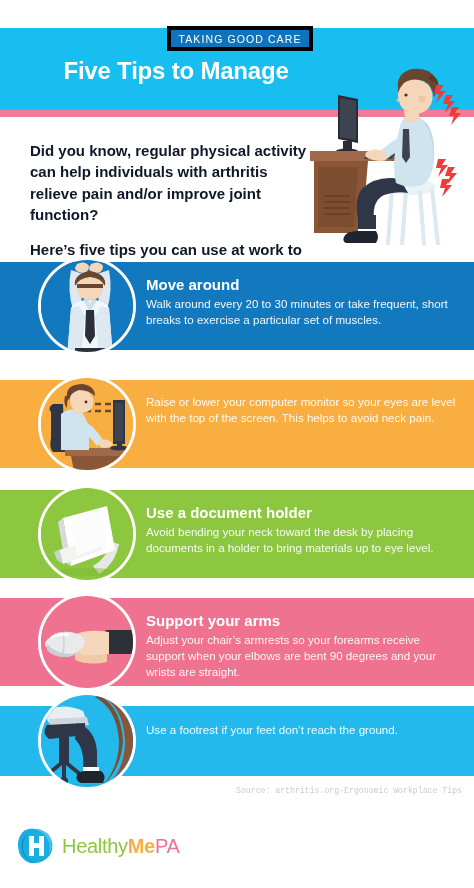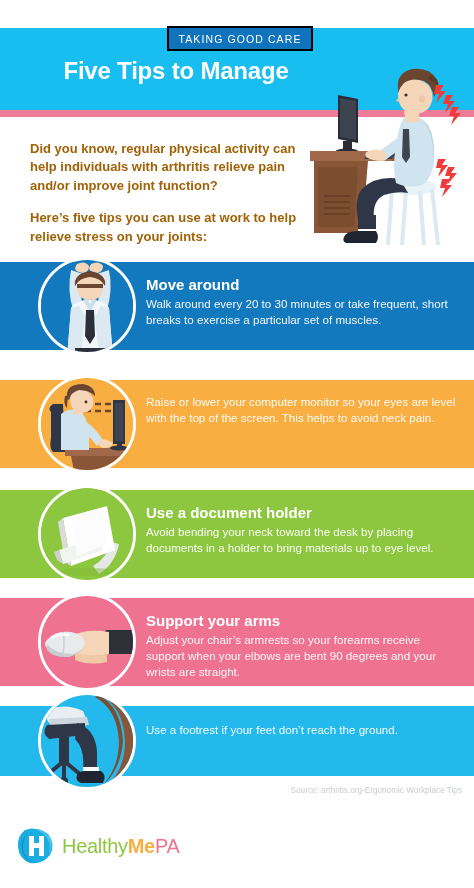--- a/index.html
+++ b/index.html
@@ -17,21 +17,21 @@
     background:#18bef0;
   }
   .header-pink-rule {
     position:absolute; left:0; top:110px; width:474px; height:7px;
     background:#ef7c98;
   }
   .badge {
     position:absolute; left:167px; top:26px;
     width:146px; height:25px;
     background:#1074bc;
-    border:2px solid #000000;
+    border:4px solid #000000;
     display:flex; align-items:center; justify-content:center;
   }
   .badge span {
     color:#ffffff; font-size:10.5px; font-weight:normal;
     letter-spacing:1.1px;
   }
   .header-title {
     position:absolute; left:0; top:56px; width:352px;
     text-align:center;
     color:#ffffff;
@@ -41,22 +41,22 @@
 
   
   .hero-illo {
     position:absolute; left:296px; top:55px; width:178px; height:200px;
     overflow:hidden;
   }
 
   
   .intro {
     position:absolute; left:30px; top:140px; width:280px;
-    color:#a16207;
-    font-size:13px; font-weight:bold; line-height:1.42;
+    color:#0f172a;
+    font-size:15px; font-weight:bold; line-height:1.42;
   }
   .intro p + p { margin-top:14px; }
 
   
   .band {
     position:absolute; left:0; width:474px; height:88px;padding-left:12px;
   }
   .band-1 { top:262px; background:#1279be; }
   .band-2 { top:380px; background:#f9ae41; }
   .band-3 { top:490px; background:#8dc63f; }
@@ -81,21 +81,21 @@
     line-height:1.2; margin-bottom:2px;
   }
   .band-desc {
     color:#ffffff; font-size:11.6px; line-height:1.36;
     opacity:0.94;
   }
 
   
   .source {
     position:absolute; right:12px; top:786px;
-    color:#c9ccce; font-size:8.2px;
+    color:#c9ccce; font-size:8.2px;font-family:Liberation Mono, monospace;
   }
 
   
   .footer {
     position:absolute; left:0; top:806px; width:474px; height:82px;
     background:#ffffff;
   }
   .logo-wrap {
     position:absolute; left:16px; top:20px;
     display:flex; align-items:center;

